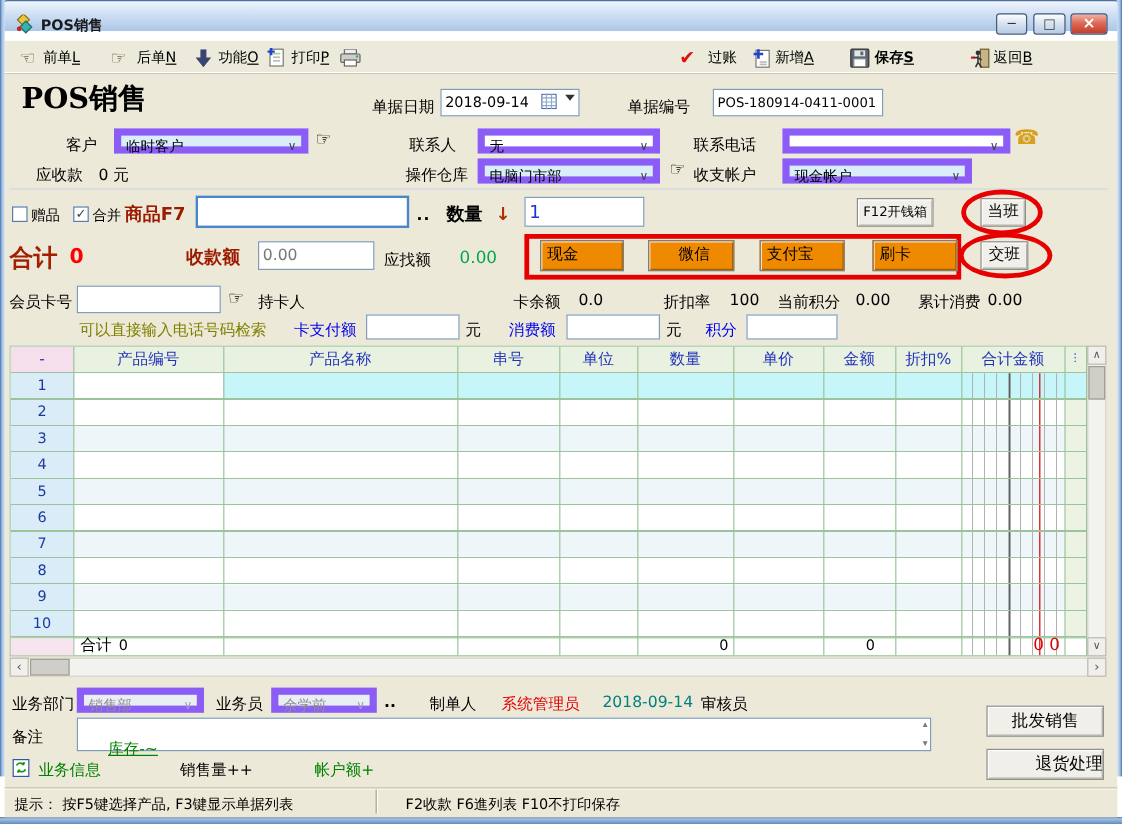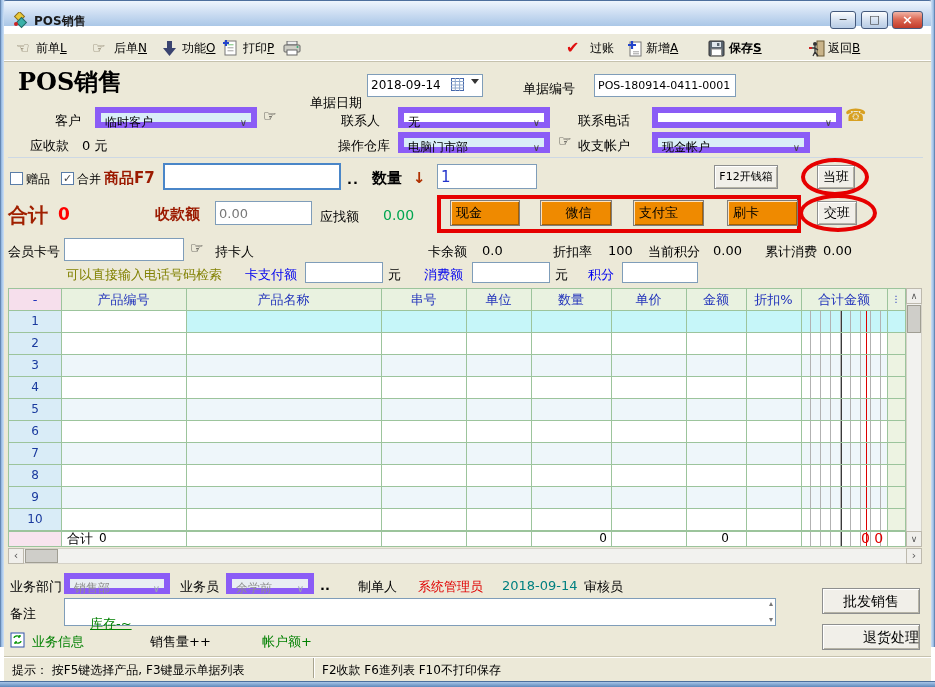--- a/index.html
+++ b/index.html
@@ -118,21 +118,21 @@
   <rect x="8" y="1" width="7" height="15" fill="#c9b48a" stroke="#6b5a34"></rect>
   <circle cx="6" cy="4" r="2" fill="#333"></circle>
   <path d="M6 6v6M6 8l-4 0M6 8l3 2M6 12l-2 4M6 12l3 4" stroke="#333" stroke-width="1.3" fill="none"></path>
   <path d="M0 8h3" stroke="#cc2222" stroke-width="2"></path>
 </svg>
 <span class="a tbi" style="left:828px;"><span>返回</span><span class="tkey">B</span></span>
 
 <div class="a content"></div>
 
 <div class="a" style="left:18px;top:66px;font-family:'DejaVu Serif','Liberation Serif',serif;font-size:24px;font-weight:bold;">POS销售</div>
-<span class="a lbl" style="left:310px;top:80px;margin-top:14px;">单据日期</span>
+<span class="a lbl" style="left:310px;top:80px;">单据日期</span>
 <div class="a input" style="left:367px;top:74px;width:116px;height:23px;line-height:19px;">
   <span>2018-09-14</span>
   <svg style="position:absolute;right:18px;top:3px;" width="13" height="13" viewBox="0 0 13 13">
     <rect x="0.5" y="0.5" width="12" height="12" fill="#fff" stroke="#4466aa"></rect>
     <path d="M0 3.5h13M4.3 0v13M8.6 0v13M0 7h13M0 10h13" stroke="#8fa8cc" stroke-width="1"></path>
   </svg>
   <span style="position:absolute;right:3px;top:4px;width:0;height:0;border:4px solid transparent;border-top:5px solid #333;"></span>
 </div>
 <span class="a lbl" style="left:523px;top:80px;">单据编号</span>
 <input class="a input" style="left: 594px; top: 74px; width: 142px; height: 23px; font-size: 11px;" value="POS-180914-0411-0001">
@@ -321,15 +321,15 @@
 </svg>
 <span class="a lbl green-link" style="left:32px;top:633px;">业务信息</span>
 <span class="a lbl green-link" style="left:90px;top:615px;text-decoration:underline;">库存-~</span>
 <span class="a lbl" style="left:150px;top:633px;">销售量++</span>
 <span class="a lbl green-link" style="left:262px;top:633px;">帐户额+</span>
 <div class="a btn3d" style="left:822px;top:624px;width:98px;height:26px;line-height:24px;font-size:14px;text-align:right;">退货处理</div>
 
 <div class="a statusbar"></div>
 <span class="a lbl" style="left:12px;top:662px;font-size:12px;">提示：  按F5键选择产品, F3键显示单据列表</span>
 <div class="a" style="left:313px;top:658px;width:1px;height:20px;background:#a8a48f;box-shadow:1px 0 0 #fff;"></div>
-<span class="a lbl" style="left:322px;top:662px;font-size:12px;">F2收款 F6進列表 F10不打印保存</span>
+<span class="a lbl" style="left:338px;top:662px;font-size:12px;">F2收款 F6進列表 F10不打印保存</span>
 
 </div>
 
 </body></html>

